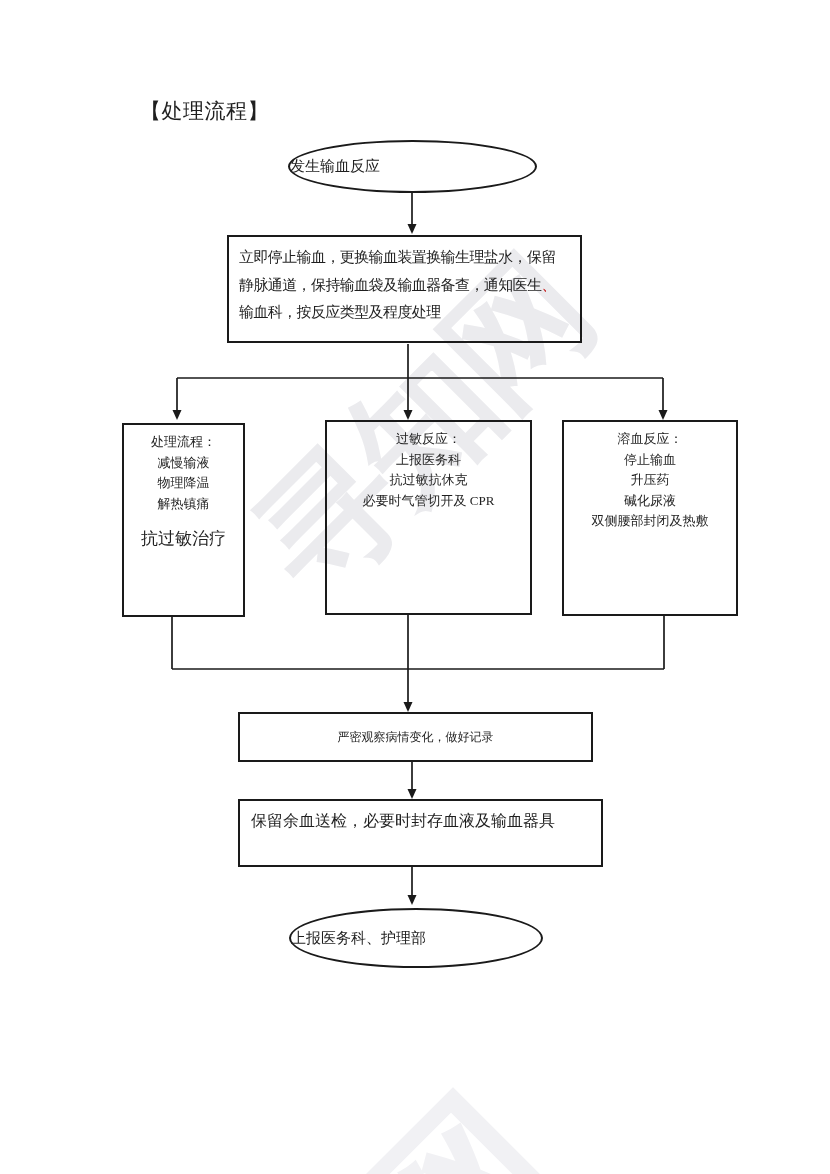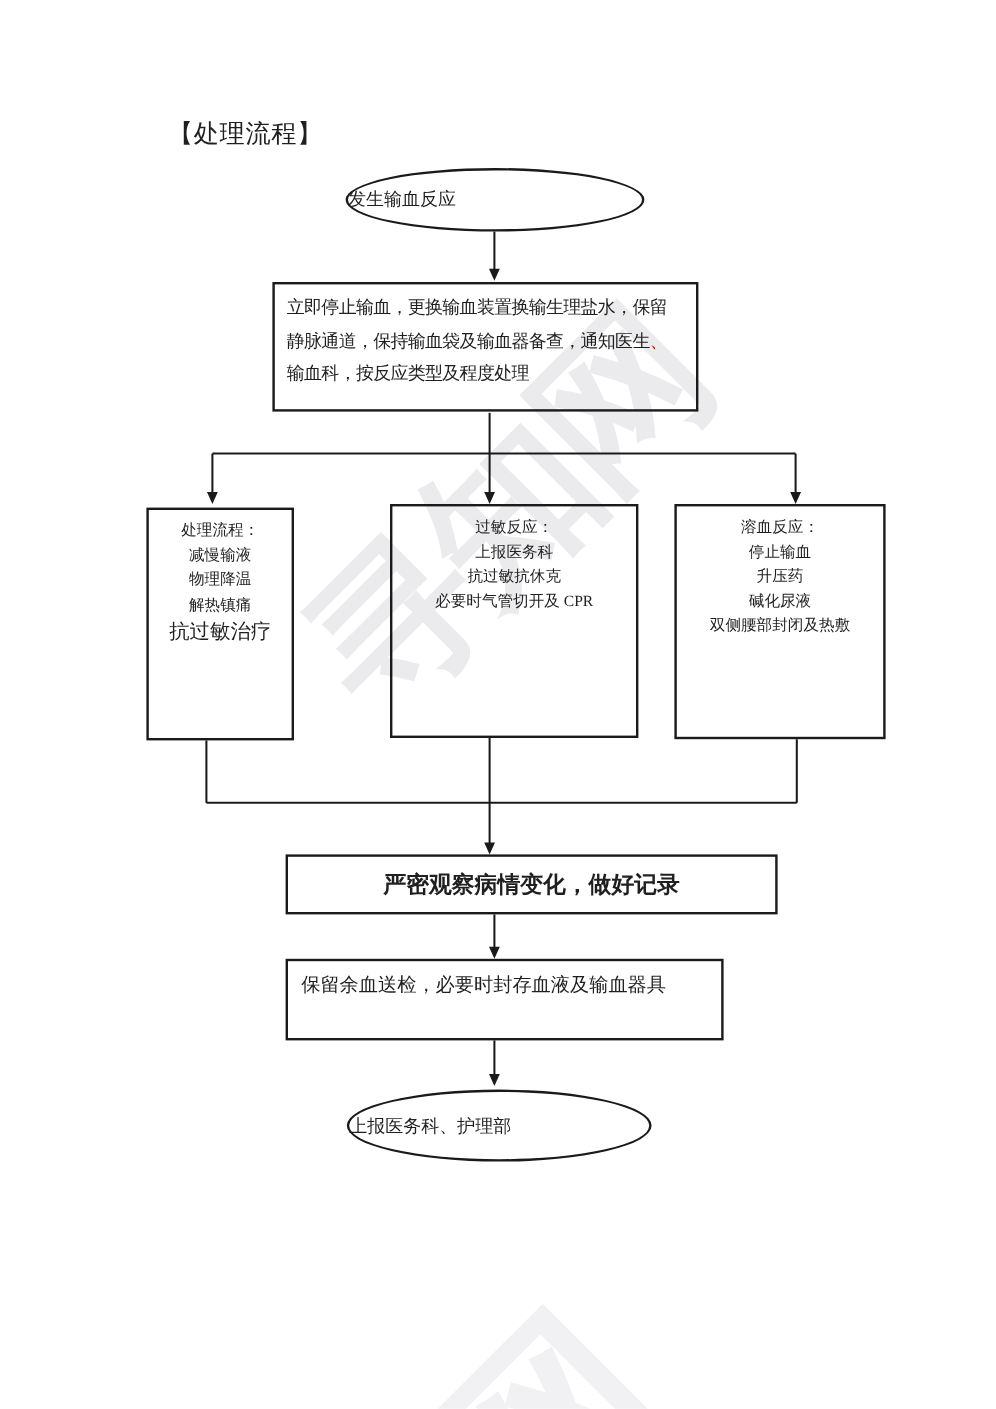--- a/index.html
+++ b/index.html
@@ -35,27 +35,27 @@
   #main-box{
     left:227px;top:235px;width:355px;height:108px;
     font-size:15px;line-height:27.5px;letter-spacing:-0.6px;
     padding:7px 10px;word-break:break-all;
   }
   .red-mark{color:#c00000;}
   .branch{padding-top:7px;font-size:13px;}
   .branch .c{text-align:center;line-height:20.5px;}
   .branch .big{font-size:17px;line-height:23px;text-align:left;}
   #branch-fever{left:122px;top:423px;width:123px;height:194px;}
-  #branch-fever .big{padding-left:17px;margin-top:1px;}
+  #branch-fever .big{padding-left:17px;margin-top:13px;}
   #branch-allergy{left:325px;top:420px;width:207px;height:195px;}
   #branch-hemolysis{left:562px;top:420px;width:176px;height:196px;}
   #branch-hemolysis .big{padding-left:9px;}
   #observe-box{
-    left:238px;top:712px;width:410px;height:50px;
-    display:flex;align-items:center;justify-content:center;font-size:19px;font-weight:bold;
+    left:238px;top:712px;width:355px;height:50px;
+    display:flex;align-items:center;justify-content:center;font-size:12px;
   }
   #preserve-box{
     left:238px;top:799px;width:365px;height:68px;
     font-size:16px;padding:10px 11px;
   }
   #end-ellipse{left:289px;top:908px;width:254px;height:60px;}
 </style>
 </head>
 <body>
 

